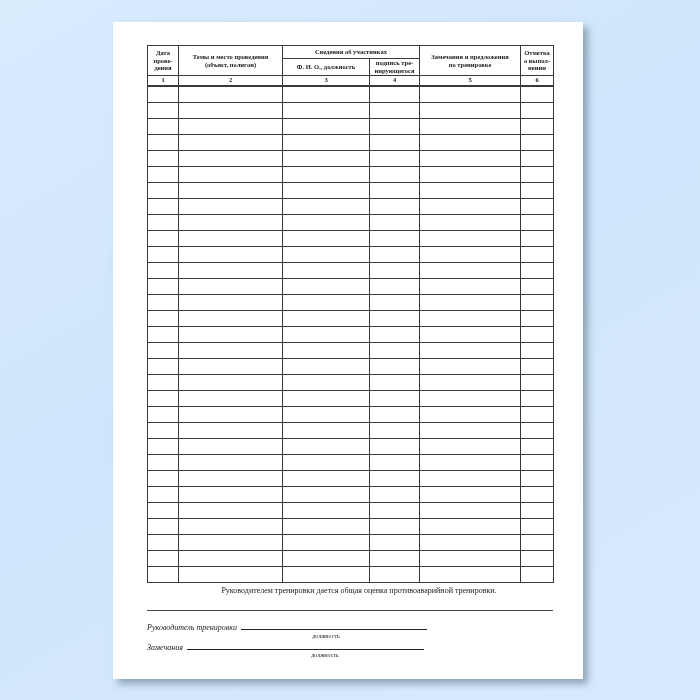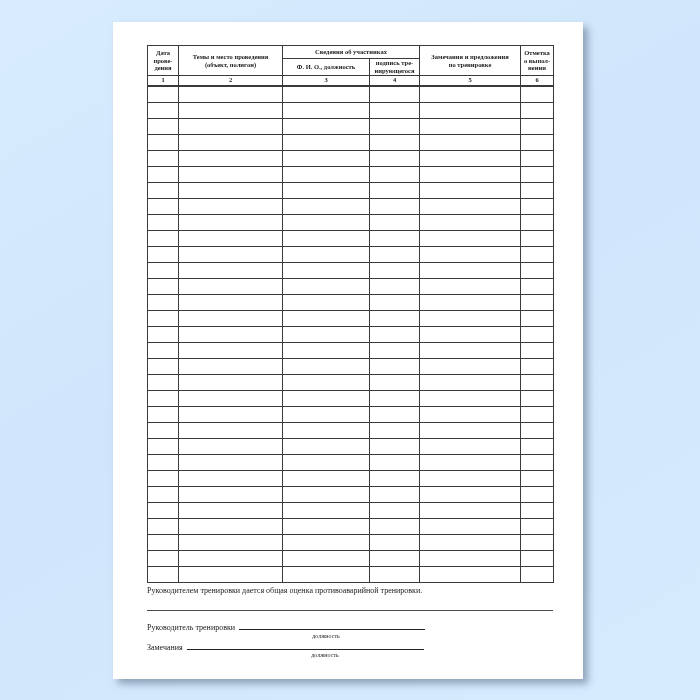--- a/index.html
+++ b/index.html
@@ -26,29 +26,29 @@
     white-space:pre-line;line-height:1.2;
   }
   tr.group-row{height:13px;}
   tr.sub-row{height:17px;}
   tr.num-row td{
     height:9px;font-size:6.5px;font-weight:bold;text-align:center;
     vertical-align:middle;line-height:1;border-bottom:2px solid #3a3a3a;
   }
   tbody.rows tr{height:16px;}
   .footer-note{
-    position:absolute;left:34px;top:565px;width:406px;
-    font-size:8px;line-height:1.1;
+    position:absolute;left:43px;top:565px;width:406px;
+    font-size:8px;line-height:1.1;text-align:center;
   }
   .full-line{
     position:absolute;left:34px;top:588px;width:406px;height:0;
     border-top:1px solid #4a4a4a;
   }
   .sig-row{
-    position:absolute;left:34px;font-size:8px;line-height:1.1;white-space:nowrap;
+    position:absolute;left:34px;font-size:8px;line-height:1.1;white-space:nowrap;font-style:italic;
   }
   .sig-row.leader{top:599px;}
   .sig-row.mediators{top:619px;}
   .blank{
     display:inline-block;vertical-align:baseline;height:8px;
     border-bottom:1px solid #222;margin-left:4px;
   }
   .blank.leader-blank{width:186px;}
   .blank.mediators-blank{width:237px;}
   .sub-label{

